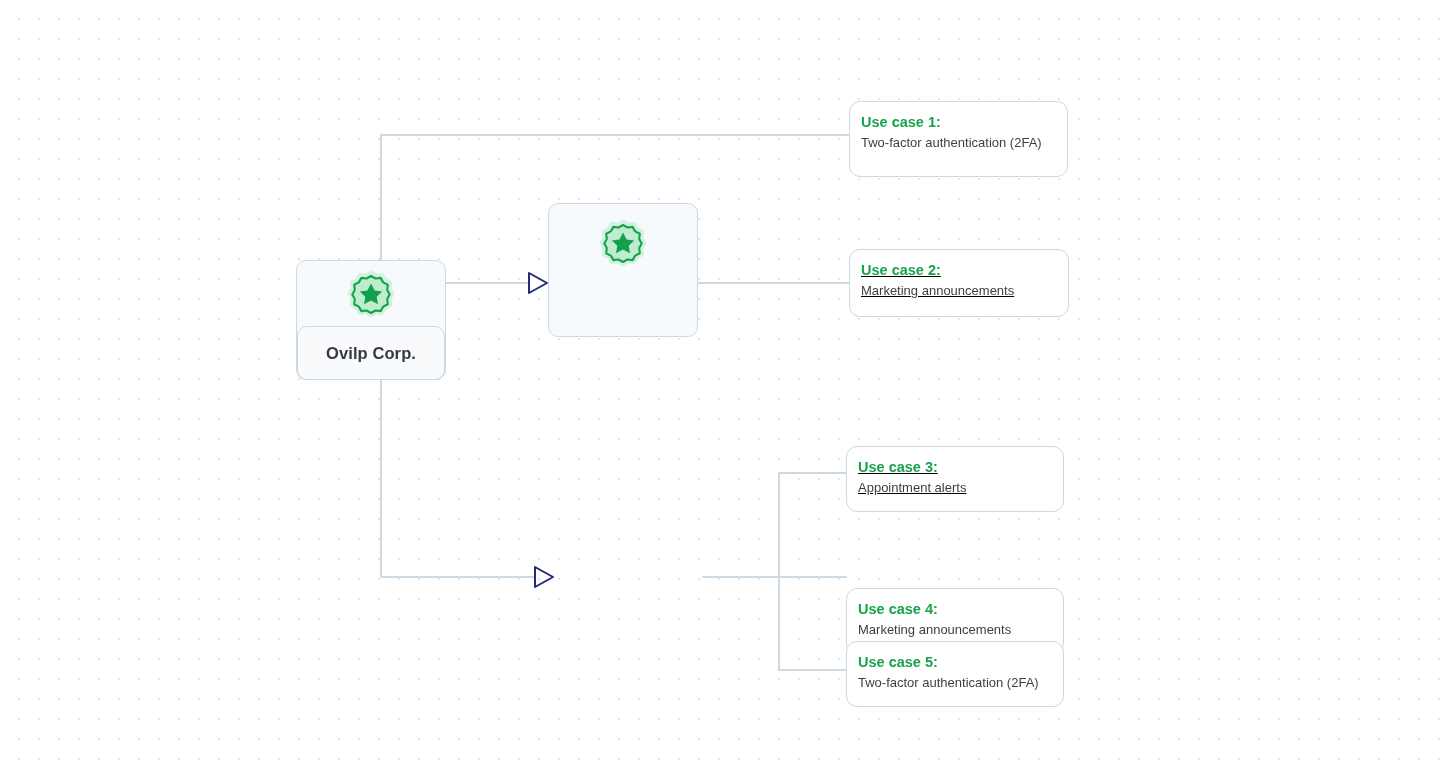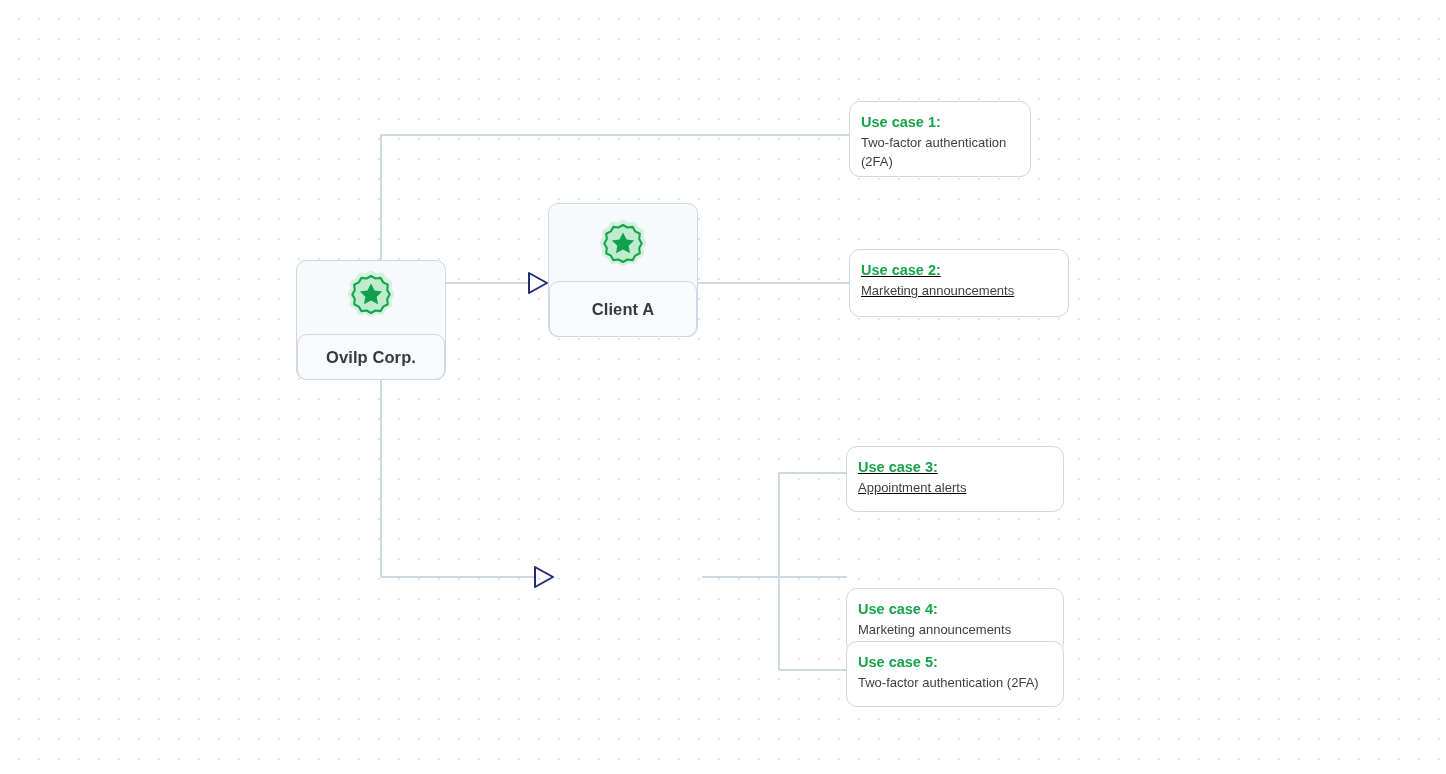--- a/index.html
+++ b/index.html
@@ -129,21 +129,21 @@
                  L10.4 10.3 L13.3 5.3 L19.0 6.0 Z" fill="#c7efd4" stroke="#c7efd4" stroke-width="5" stroke-linejoin="round" opacity="0.75"></path>
         <path d="M24 6.0 L28.5 8.5 L33.6 7.9 L36.2 12.4 L40.8 14.8 L40.2 20.0
                  L42.7 24.5 L40.2 29.0 L40.8 34.2 L36.2 36.6 L33.6 41.1
                  L28.5 40.5 L24 43.0 L19.5 40.5 L14.4 41.1 L11.8 36.6
                  L7.2 34.2 L7.8 29.0 L5.3 24.5 L7.8 20.0 L7.2 14.8
                  L11.8 12.4 L14.4 7.9 L19.5 8.5 Z" fill="#bfeccd" stroke="#15a34b" stroke-width="2.1" stroke-linejoin="round"></path>
         <path d="M24 13.6 L27.6 20.4 L35.2 21.5 L29.7 26.7 L31.0 34.2
                  L24 30.6 L17.0 34.2 L18.3 26.7 L12.8 21.5 L20.4 20.4 Z" fill="#12a04f"></path>
       </svg>
     </div>
-    <div class="node-label-box" style="height:46px;">
+    <div class="node-label-box" style="height:54px;">
       <span class="node-label">Ovilp Corp.</span>
     </div>
   </div>
 
   <div class="node" style="left:548px; top:203px; width:150px; height:134px;">
     <div class="node-icon-area" style="height:78px;">
       <svg width="48" height="48" viewBox="0 0 48 48">
         <path d="M24 3.2 L29.0 6.0 L34.7 5.3 L37.6 10.3 L42.7 13.0 L42.0 18.8
                  L44.8 23.9 L42.0 29.0 L42.7 34.8 L37.6 37.5 L34.7 42.5
                  L29.0 41.8 L24 44.6 L19.0 41.8 L13.3 42.5 L10.4 37.5
@@ -151,27 +151,24 @@
                  L10.4 10.3 L13.3 5.3 L19.0 6.0 Z" fill="#c7efd4" stroke="#c7efd4" stroke-width="5" stroke-linejoin="round" opacity="0.75"></path>
         <path d="M24 6.0 L28.5 8.5 L33.6 7.9 L36.2 12.4 L40.8 14.8 L40.2 20.0
                  L42.7 24.5 L40.2 29.0 L40.8 34.2 L36.2 36.6 L33.6 41.1
                  L28.5 40.5 L24 43.0 L19.5 40.5 L14.4 41.1 L11.8 36.6
                  L7.2 34.2 L7.8 29.0 L5.3 24.5 L7.8 20.0 L7.2 14.8
                  L11.8 12.4 L14.4 7.9 L19.5 8.5 Z" fill="#bfeccd" stroke="#15a34b" stroke-width="2.1" stroke-linejoin="round"></path>
         <path d="M24 13.6 L27.6 20.4 L35.2 21.5 L29.7 26.7 L31.0 34.2
                  L24 30.6 L17.0 34.2 L18.3 26.7 L12.8 21.5 L20.4 20.4 Z" fill="#12a04f"></path>
       </svg>
     </div>
-    <div class="node-label-box" style="height:56px;">
-      <span class="node-label">Client A</span>
-    </div>
   </div>
 
 
-  <div class="usecase" style="left:849px; top:101px; width:182px; height:76px;">
+  <div class="usecase" style="left:849px; top:101px; width:219px; height:76px;">
     <div class="uc-title">Use case 1:</div>
     <div class="uc-body">Two-factor authentication (2FA)</div>
   </div>
 
   <div class="usecase" style="left:849px; top:249px; width:220px; height:68px;text-decoration:underline;">
     <div class="uc-title">Use case 2:</div>
     <div class="uc-body">Marketing announcements</div>
   </div>
 
   <div class="usecase" style="left:846px; top:446px; width:218px; height:66px;text-decoration:underline;">

